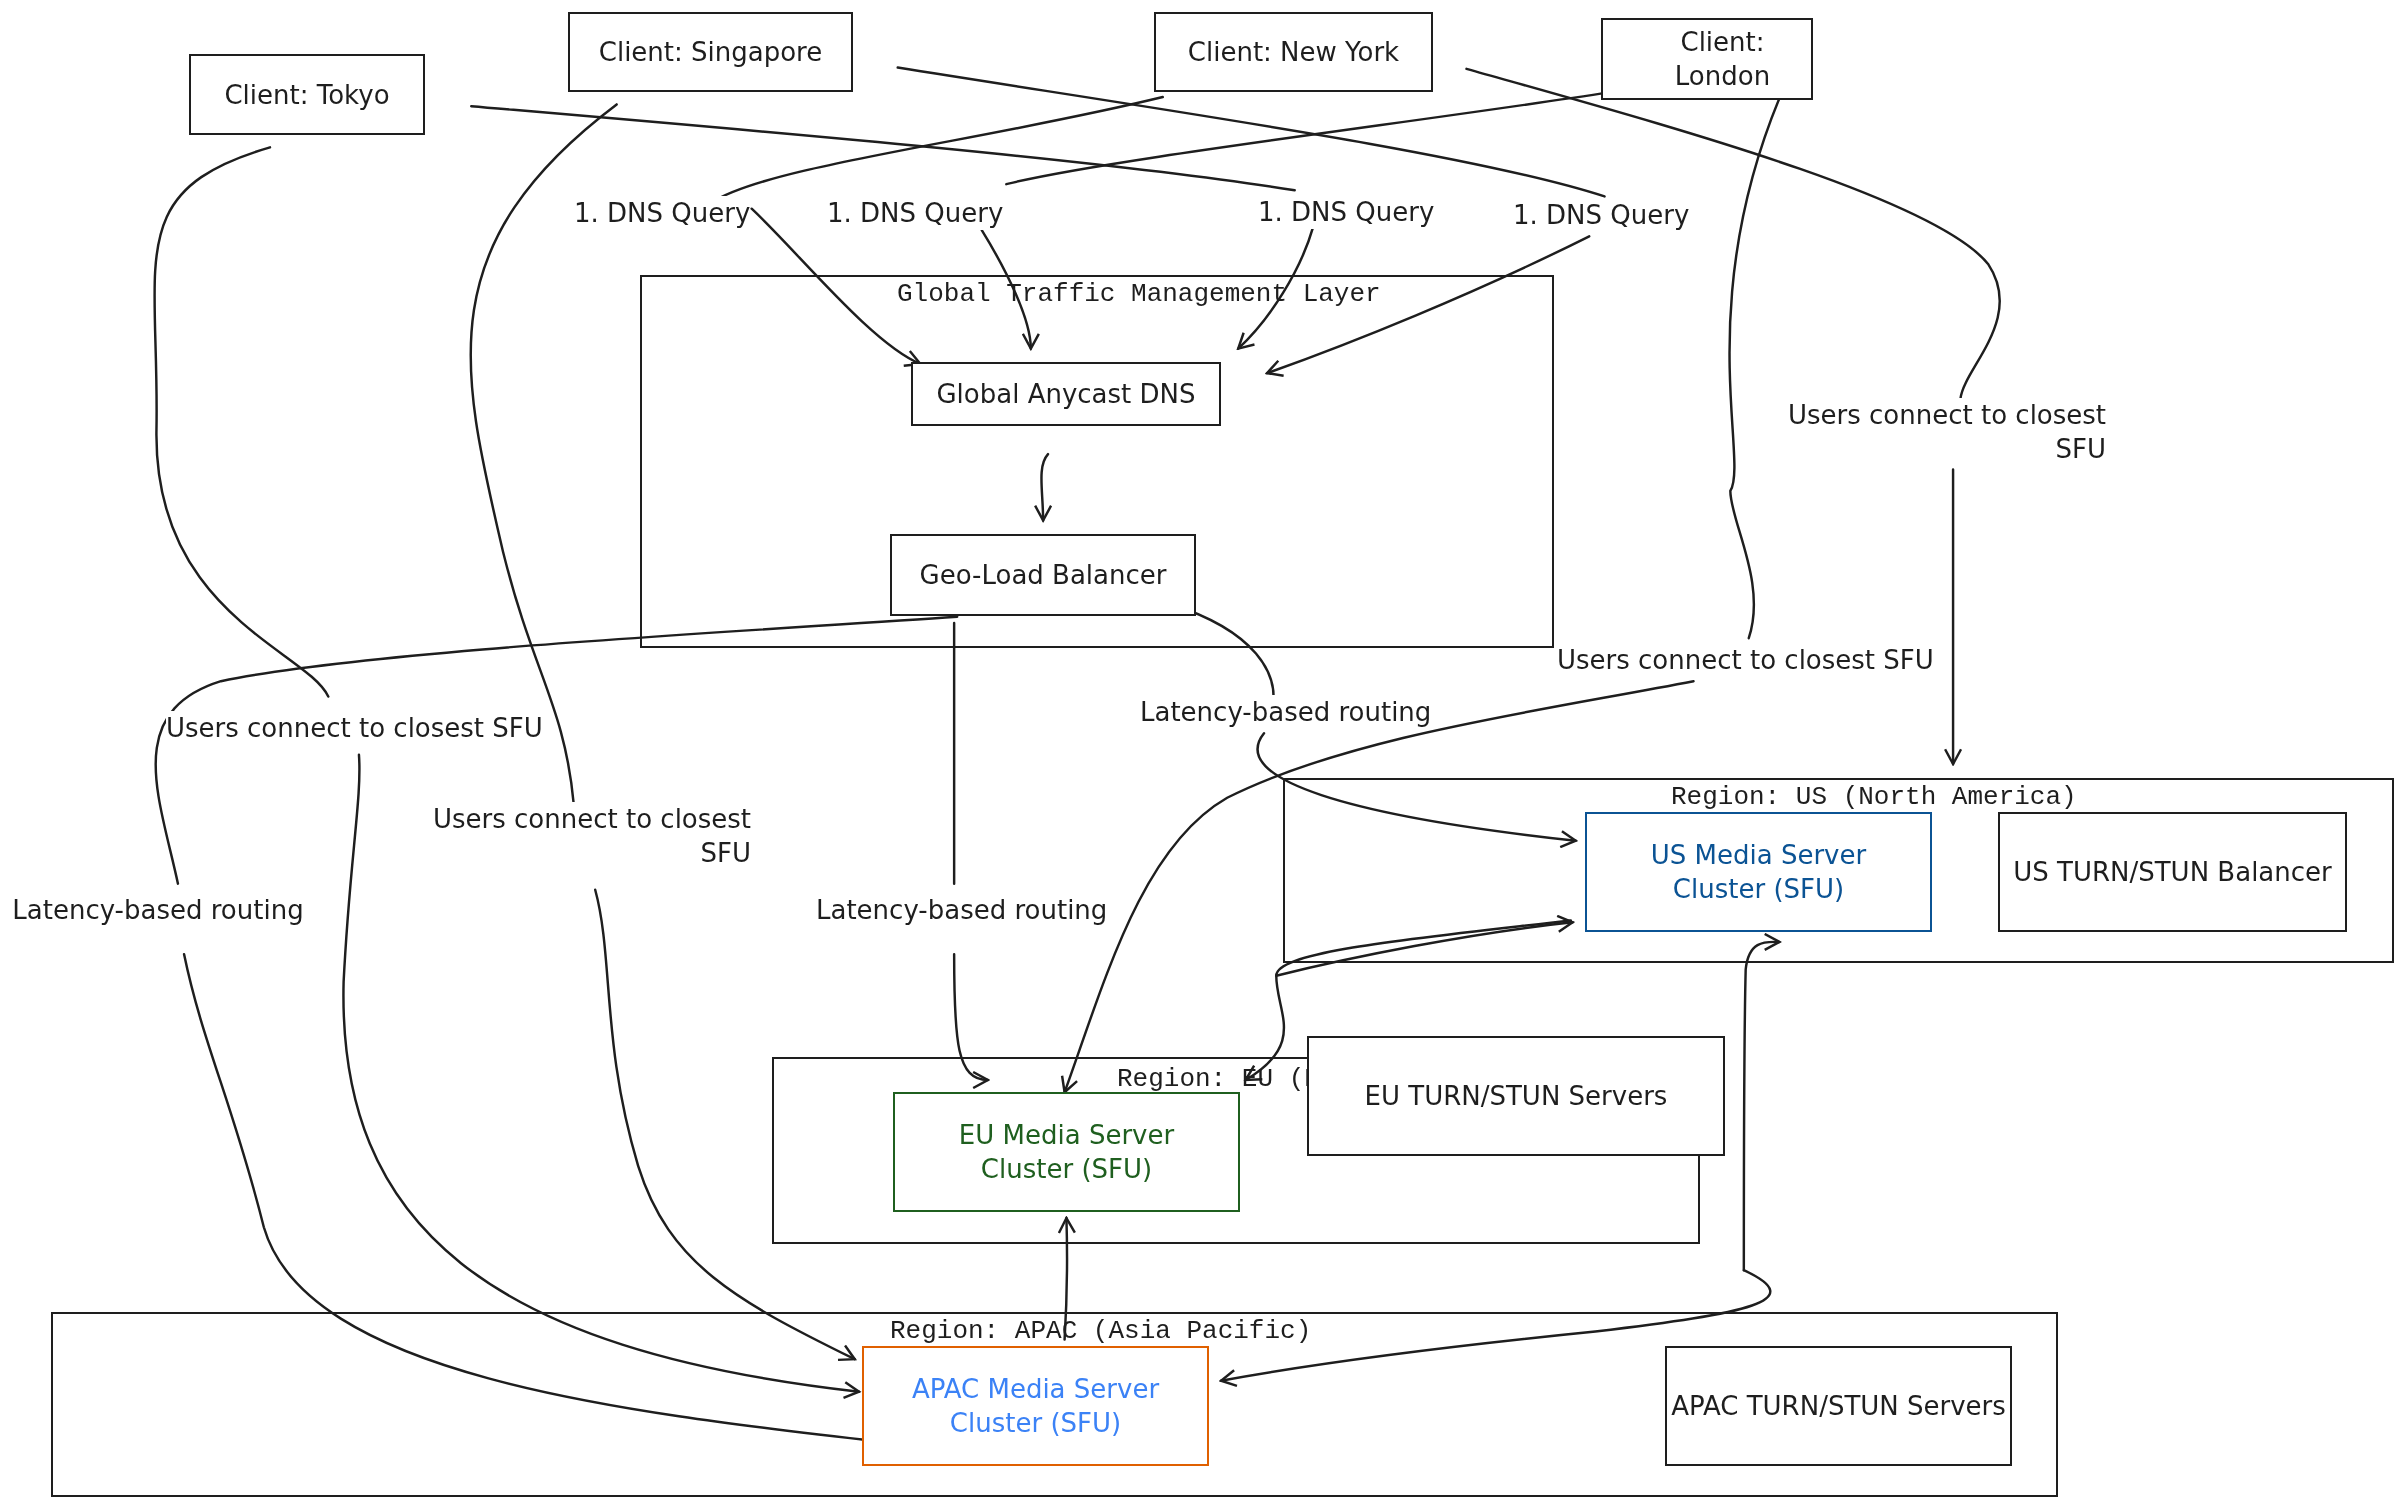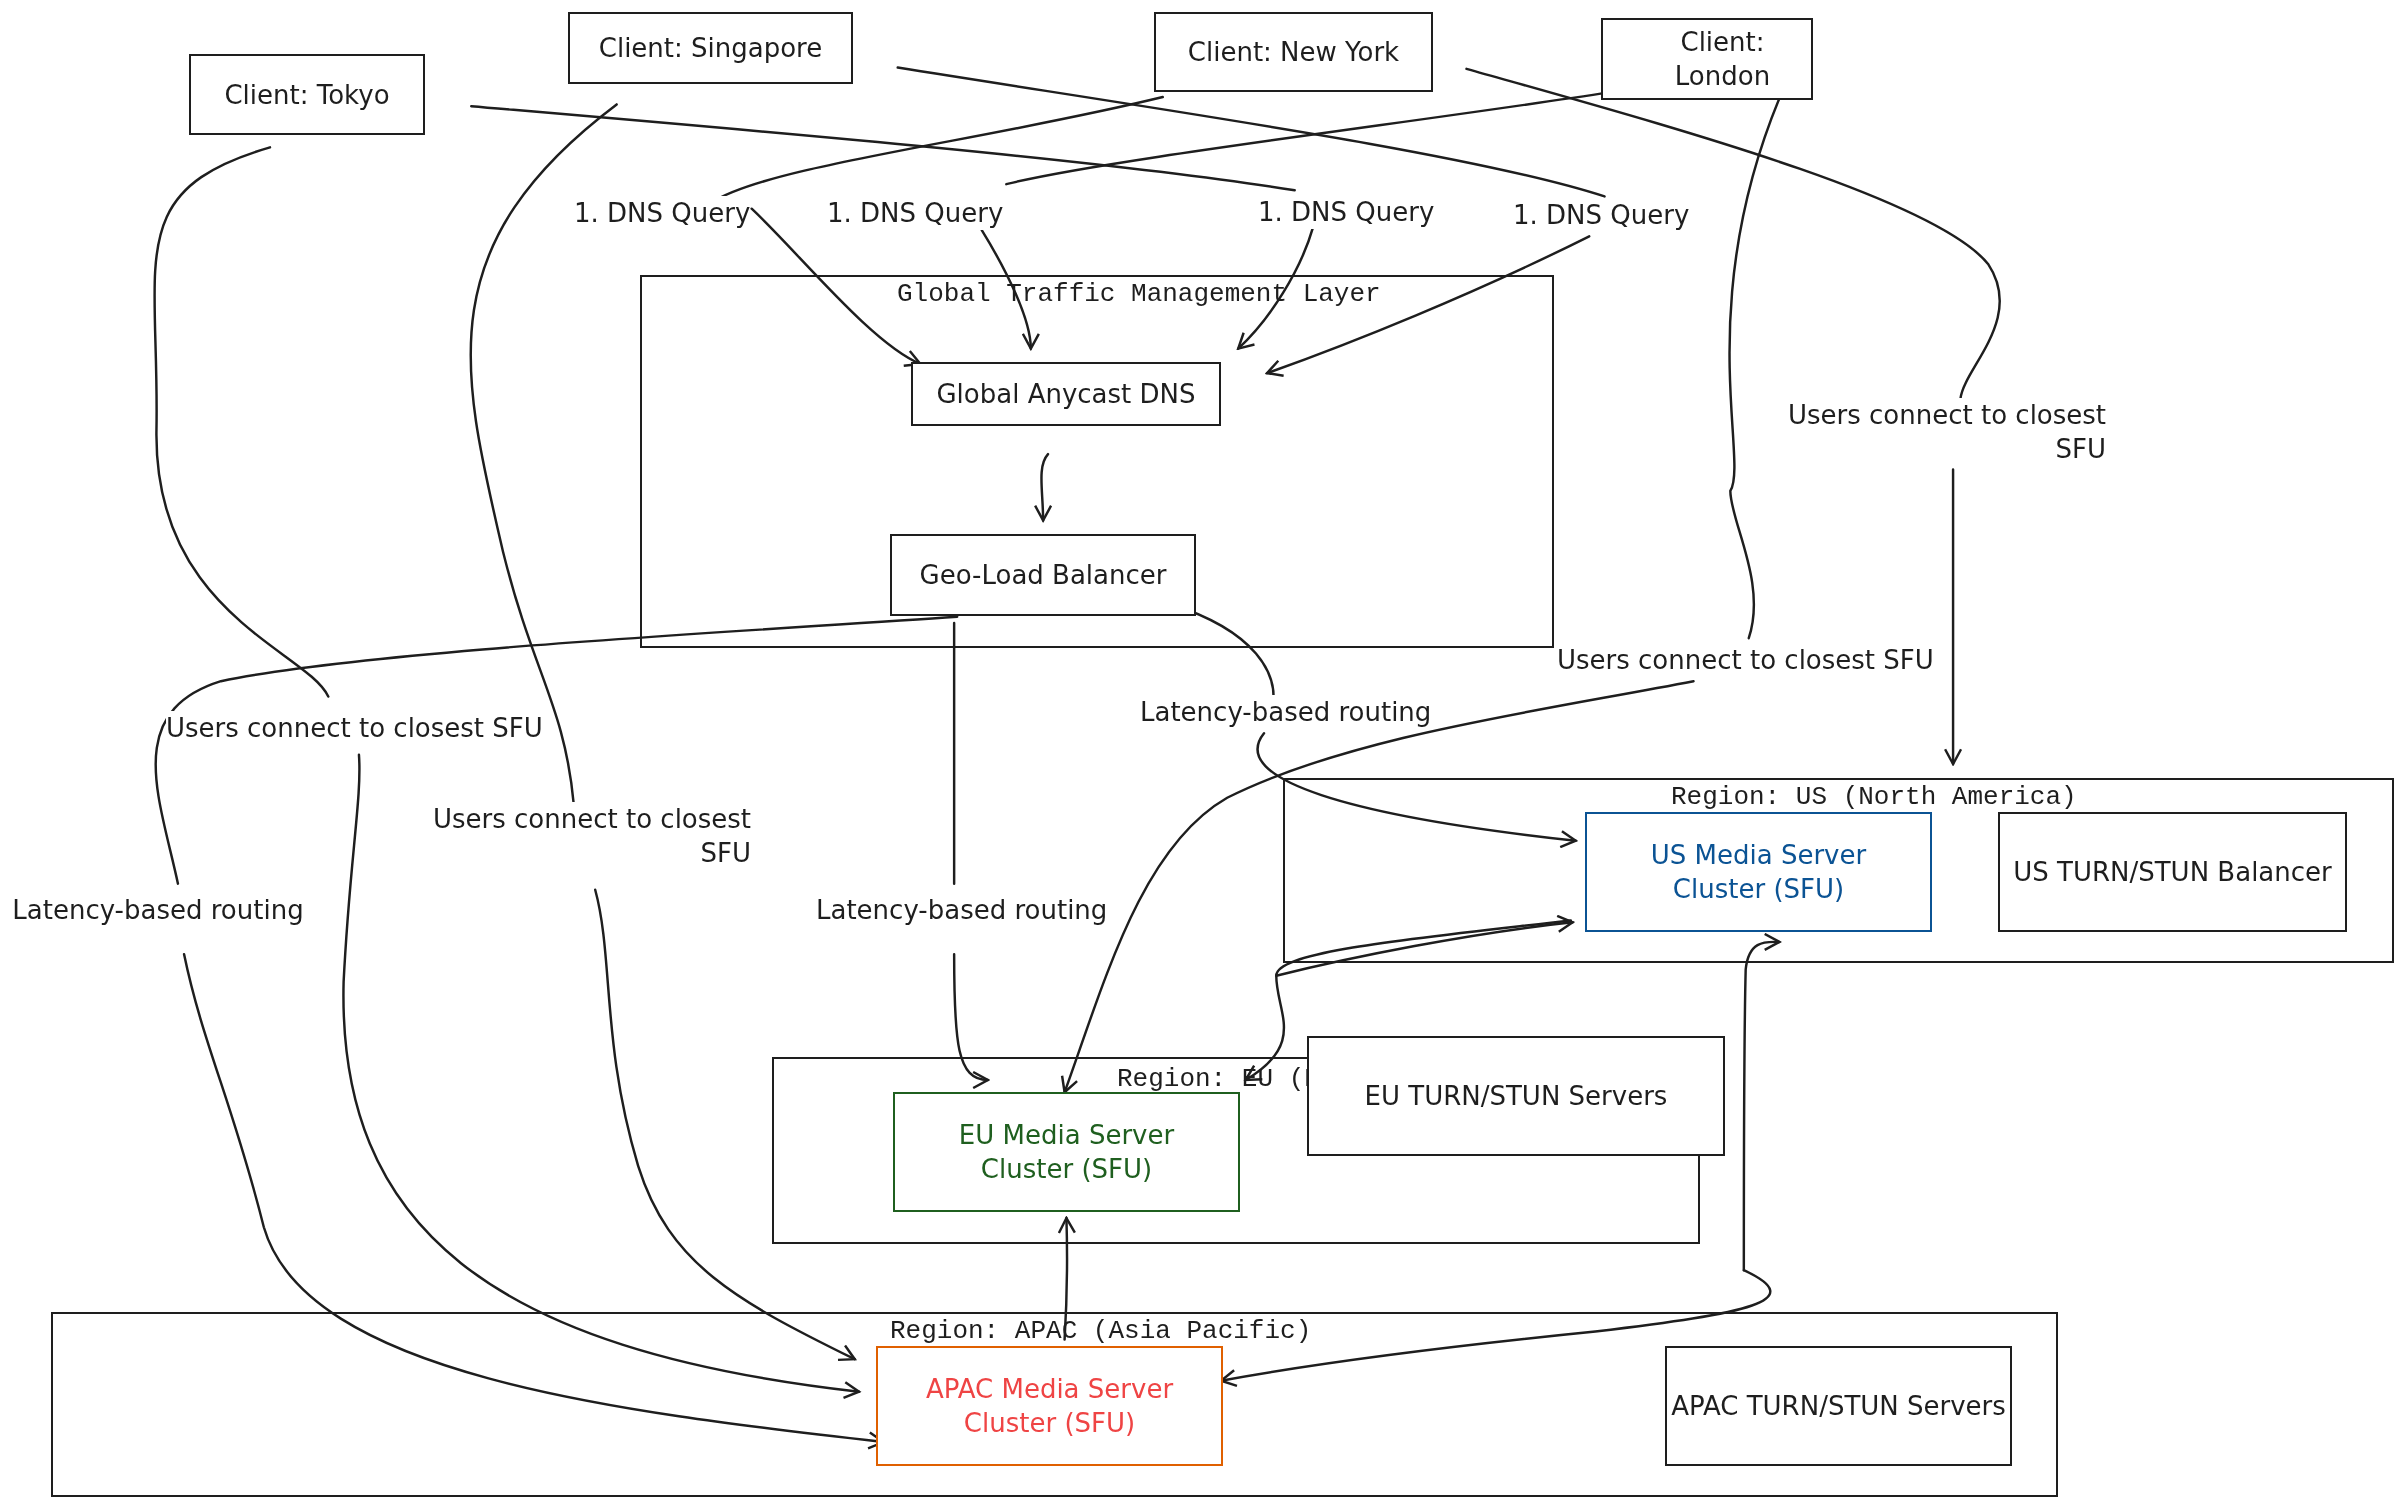--- a/index.html
+++ b/index.html
@@ -9,21 +9,21 @@
   .box { position:absolute; box-sizing:border-box; border:2.5px solid #1e1e1e; background:transparent;
          display:flex; align-items:center; justify-content:center; text-align:center;
          font-size:26px; line-height:34px; }
   .node { background:#ffffff; }
   .group { border-width:2.5px; }
   .group-title { position:absolute; font-size:26px; white-space:nowrap; background:transparent;font-family:Liberation Mono, monospace; }
   .edge-label { position:absolute; font-size:26px; line-height:34px; text-align:right;
                 background:#ffffff; white-space:pre-line; }
   .us { border-color:#0b5394; color:#0b5394; }
   .eu { border-color:#1f5f1f; color:#1f5f1f; }
-  .apac { border-color:#e06000; color:#ef4444;margin-left:14px; }
+  .apac { border-color:#e06000; color:#3b82f6; }
 </style>
 </head>
 <body>
 
 <svg id="edges" viewBox="0 0 3913 2459">
   <defs>
     <marker id="arr" markerWidth="30" markerHeight="30" refX="26" refY="15" orient="auto" markerUnits="userSpaceOnUse">
       <path d="M2,2 L26,15 L2,28" fill="none" stroke="#1e1e1e" stroke-width="4"></path>
     </marker>
   </defs>
@@ -49,21 +49,21 @@
     <path d="M2080,1590 C2200,1560 2400,1520 2563,1503" marker-end="url(#arr)"></path>
     <path d="M1735,2183 C1740,2100 1740,2050 1738,1985" marker-end="url(#arr)"></path>
     <path d="M2842,2070 C2842,1900 2842,1700 2845,1580 C2850,1530 2880,1535 2900,1535" marker-end="url(#arr)"></path>
     <path d="M2842,2070 C2950,2120 2850,2140 2600,2170 C2300,2200 2100,2230 1990,2250" marker-end="url(#arr)"></path>
   </g>
 </svg>
 
 <div class="box node" style="left:189px;top:54px;width:236px;height:81px;">
     <span>Client: Tokyo</span>
   </div>
-<div class="box node" style="left:568px;top:12.3px;width:285px;height:72px;">
+<div class="box node" style="left:568px;top:12.3px;width:285px;height:80px;">
     <span>Client: Singapore</span>
   </div>
 <div class="box node" style="left:1154px;top:12.3px;width:279px;height:80px;">
     <span>Client: New York</span>
   </div>
 <div class="box node" style="left:1601px;top:18.4px;width:212px;height:82px;padding-left:31px;">
     <span>Client: London</span>
   </div>
 
 <div class="box group" style="left:640px;top:275px;width:914px;height:373px;"></div>

